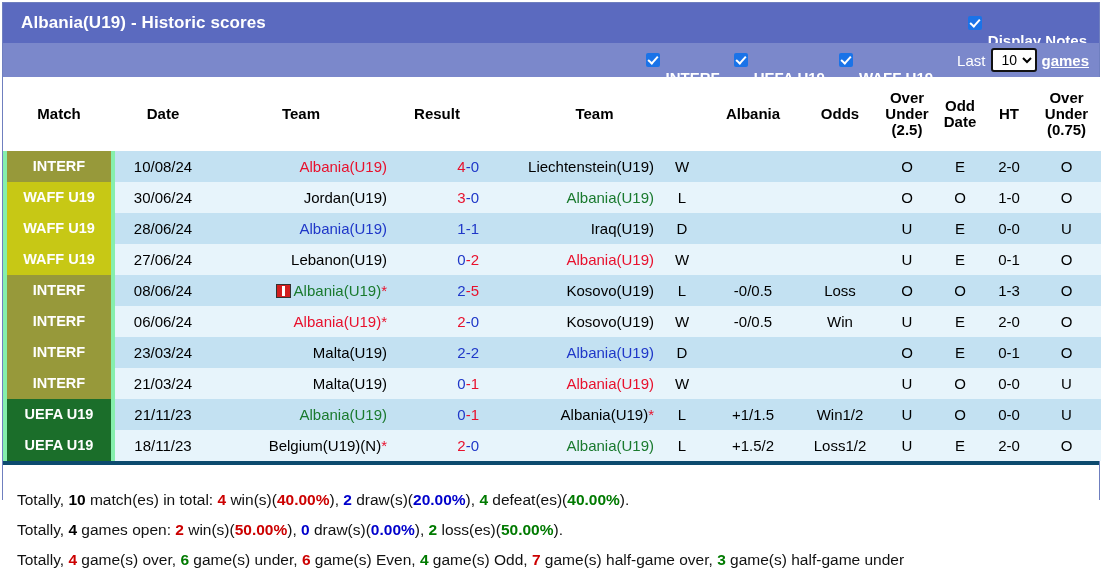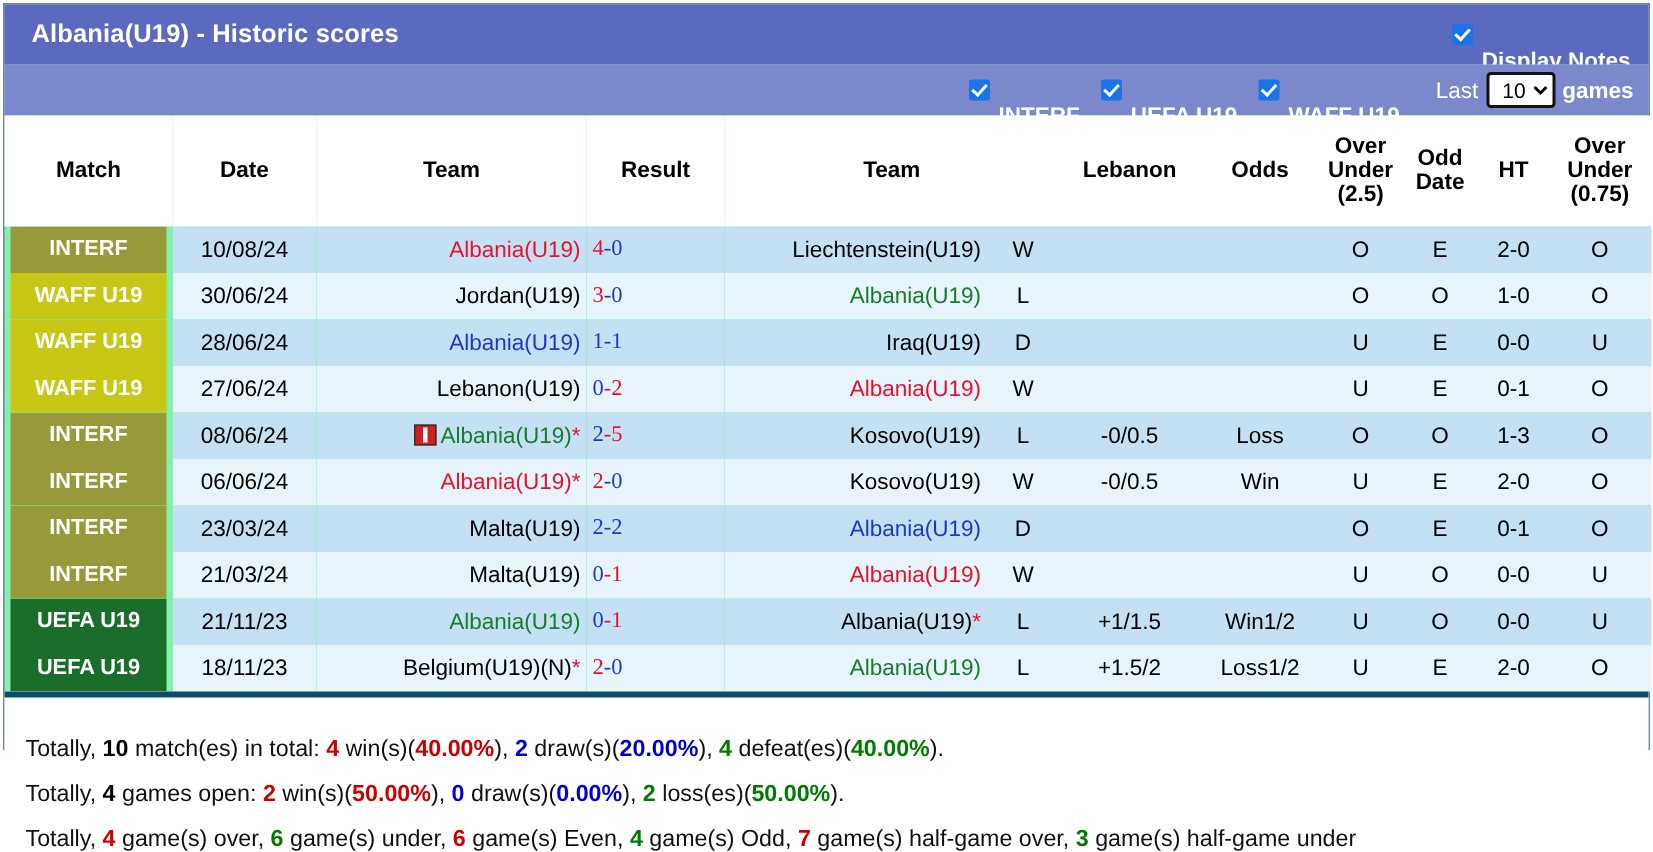--- a/index.html
+++ b/index.html
@@ -86,20 +86,21 @@
     color: #ffffff;
     font-size: 15px;
     font-weight: normal;
     margin: 0 6px 0 10px;
   }
   .games-label {
     color: #ffffff;
     font-size: 15px;
     font-weight: bold;
     margin-left: 4px;
+    text-decoration: underline;
   }
   .sel {
     font-family: "Liberation Sans", sans-serif;
     font-size: 14px;
     padding: 1px 2px 1px 4px;
     border: 2px solid #111111;
     background: #ffffff;
     color: #000000;
     border-radius: 3px;
     height: 24px;
@@ -149,21 +150,21 @@
     font-weight: bold;
     font-size: 14.5px;
     text-align: center;
   }
   .badge.INTERF   { background: #97993a; }
   .badge.WAFFU19  { background: #c7c815; }
   .badge.UEFAU19  { background: #1b6e2a; }
 
   td.c-date   { text-align: center; font-size: 14.5px; }
   td.c-home   { text-align: right;  padding-right: 12px; }
-  td.c-res    { text-align: left; font-weight: normal; font-family: Liberation Serif, serif; }
+  td.c-res    { text-align: right; font-weight: normal; }
   td.c-away   { text-align: right;  padding-right: 10px; }
   td.c-wdl    { text-align: center; font-weight: normal; padding-left: 8px;}
   td.c-hcap   { text-align: center; }
   td.c-odds   { text-align: center; }
   td.c-ou     { text-align: center; }
   td.c-oe     { text-align: center; }
   td.c-ht     { text-align: center; }
   td.c-ou75   { text-align: center; }
 
   .red   { color: #e8112d; }
@@ -258,21 +259,21 @@
         <col style="width:46px">
         <col style="width:69px">
     </colgroup>
     <thead>
       <tr>
         <th>Match</th>
         <th>Date</th>
         <th>Team</th>
         <th>Result</th>
         <th colspan="2">Team</th>
-        <th>Lebanon</th>
+        <th>Albania</th>
         <th>Odds</th>
         <th>
           <span>Over</span><br>
           <span>Under</span><br>
           <span>(2.5)</span>
         </th>
         <th>
           <span>Odd</span><br>
           <span>Date</span>
         </th>

